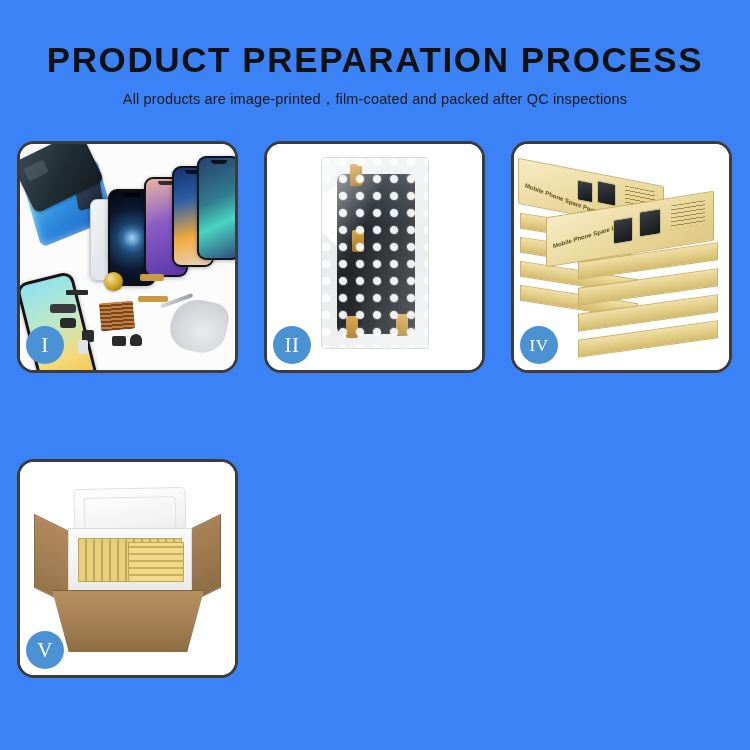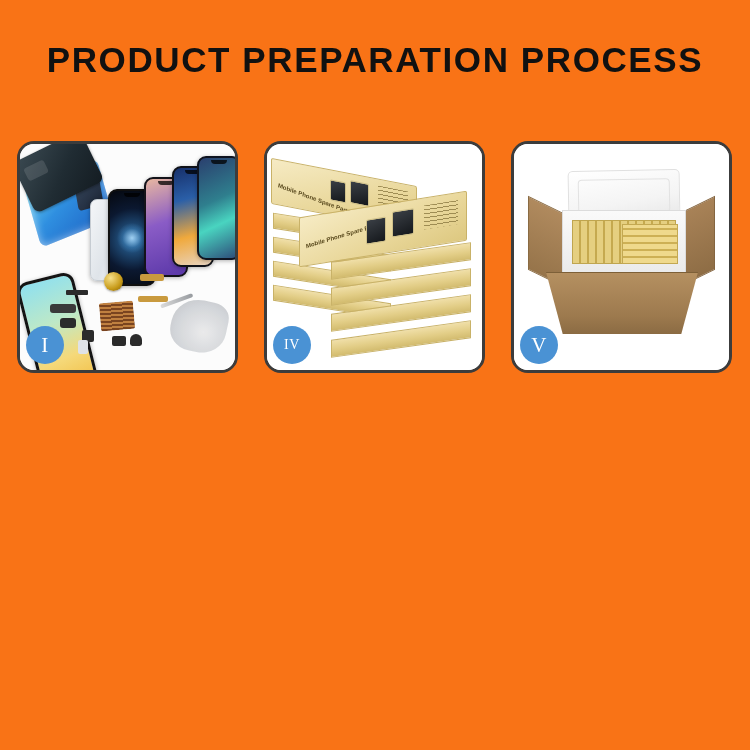--- a/index.html
+++ b/index.html
@@ -6,21 +6,21 @@
   * { box-sizing: border-box; margin: 0; padding: 0; }
   html, body {
     width: 750px; height: 750px;
     background: #ffffff;
     font-family: "Liberation Sans", sans-serif;
     overflow: hidden;
   }
   .page {
     position: relative;
     width: 750px; height: 750px;
-    background: #f97316;
+    background: #3b82f6;
   }
 
   
   .header { position: absolute; top: 0; left: 0; width: 750px; }
   .title {
     text-align: center;
     font-size: 35px;
     font-weight: 700;
     letter-spacing: 1.6px;
     color: #111111;
@@ -71,21 +71,21 @@
     color: #ffffff;
     display: flex;
     align-items: center;
     justify-content: center;
     font-family: "Liberation Serif", serif;
     font-size: 21px;
     letter-spacing: 0.5px;
     z-index: 40;
     line-height: 1;
   }
-  .badge.small { font-size: 14px; }
+  .badge.small { font-size: 17px; }
 
   
   .collage { position: absolute; inset: 0; background: #fcfcfc; }
   .collage .blue-film {
     position: absolute; left: 10px; top: 28px;
     width: 78px; height: 62px;
     background: linear-gradient(150deg,#6fd8f5 0%, #2f8fe0 45%, #1e63c4 100%);
     border-radius: 7px;
     transform: rotate(-22deg) skewX(-6deg);
     box-shadow: inset 0 0 8px rgba(255,255,255,.55);
@@ -379,20 +379,21 @@
     position:absolute; background: rgba(140,112,72,.9); border-radius:1px;
   }
 </style>
 </head>
 <body>
 
 <div class="page">
 
   <div class="header">
     <div class="title">PRODUCT PREPARATION PROCESS</div>
+    <div class="subtitle">All products are image-printed，film-coated and packed after QC inspections</div>
   </div>
 
   <div class="grid">
 
     <div class="panel">
       <div class="panel-stage collage">
         <div class="blue-film"></div>
 
         <div class="phone p-glass"></div>
         <div class="phone p-black">
@@ -422,20 +423,35 @@
         <div class="flex-cable" style="left:120px; top:130px; width:24px; height:7px;"></div>
         <div class="flex-cable" style="left:118px; top:152px; width:30px; height:6px;"></div>
         <div class="flex-cable" style="left:58px; top:196px; width:10px; height:14px; border-radius:2px; background:#dfe2e6;"></div>
         <div class="spk" style="left:30px; top:160px; width:26px; height:9px; border-radius:3px;"></div>
 
         <div class="tool"></div>
       </div>
       <div class="badge">I</div>
     </div>
 
+    <div class="panel">
+      <div class="panel-stage bubble-stage">
+        <div class="bubble-bag">
+          <div class="screen"></div>
+          <div class="ribbon"></div>
+          <div class="tape" style="left:28px; top:6px;"></div>
+          <div class="tape" style="left:30px; top:72px;"></div>
+          <div class="tape" style="left:24px; top:158px;"></div>
+          <div class="tape" style="left:74px; top:156px;"></div>
+          <div class="bubbles"></div>
+          <div class="sheen"></div>
+        </div>
+      </div>
+      <div class="badge">II</div>
+    </div>
 
 
     <div class="panel">
       <div class="panel-stage stack">
 
         <div class="bx" style="left:6px;  top:150px; width:118px; height:16px; transform:skewY(9deg);"></div>
         <div class="bx" style="left:6px;  top:126px; width:118px; height:16px; transform:skewY(9deg);"></div>
         <div class="bx" style="left:6px;  top:102px; width:118px; height:16px; transform:skewY(9deg);"></div>
         <div class="bx" style="left:6px;  top:78px;  width:118px; height:16px; transform:skewY(9deg);"></div>
 

